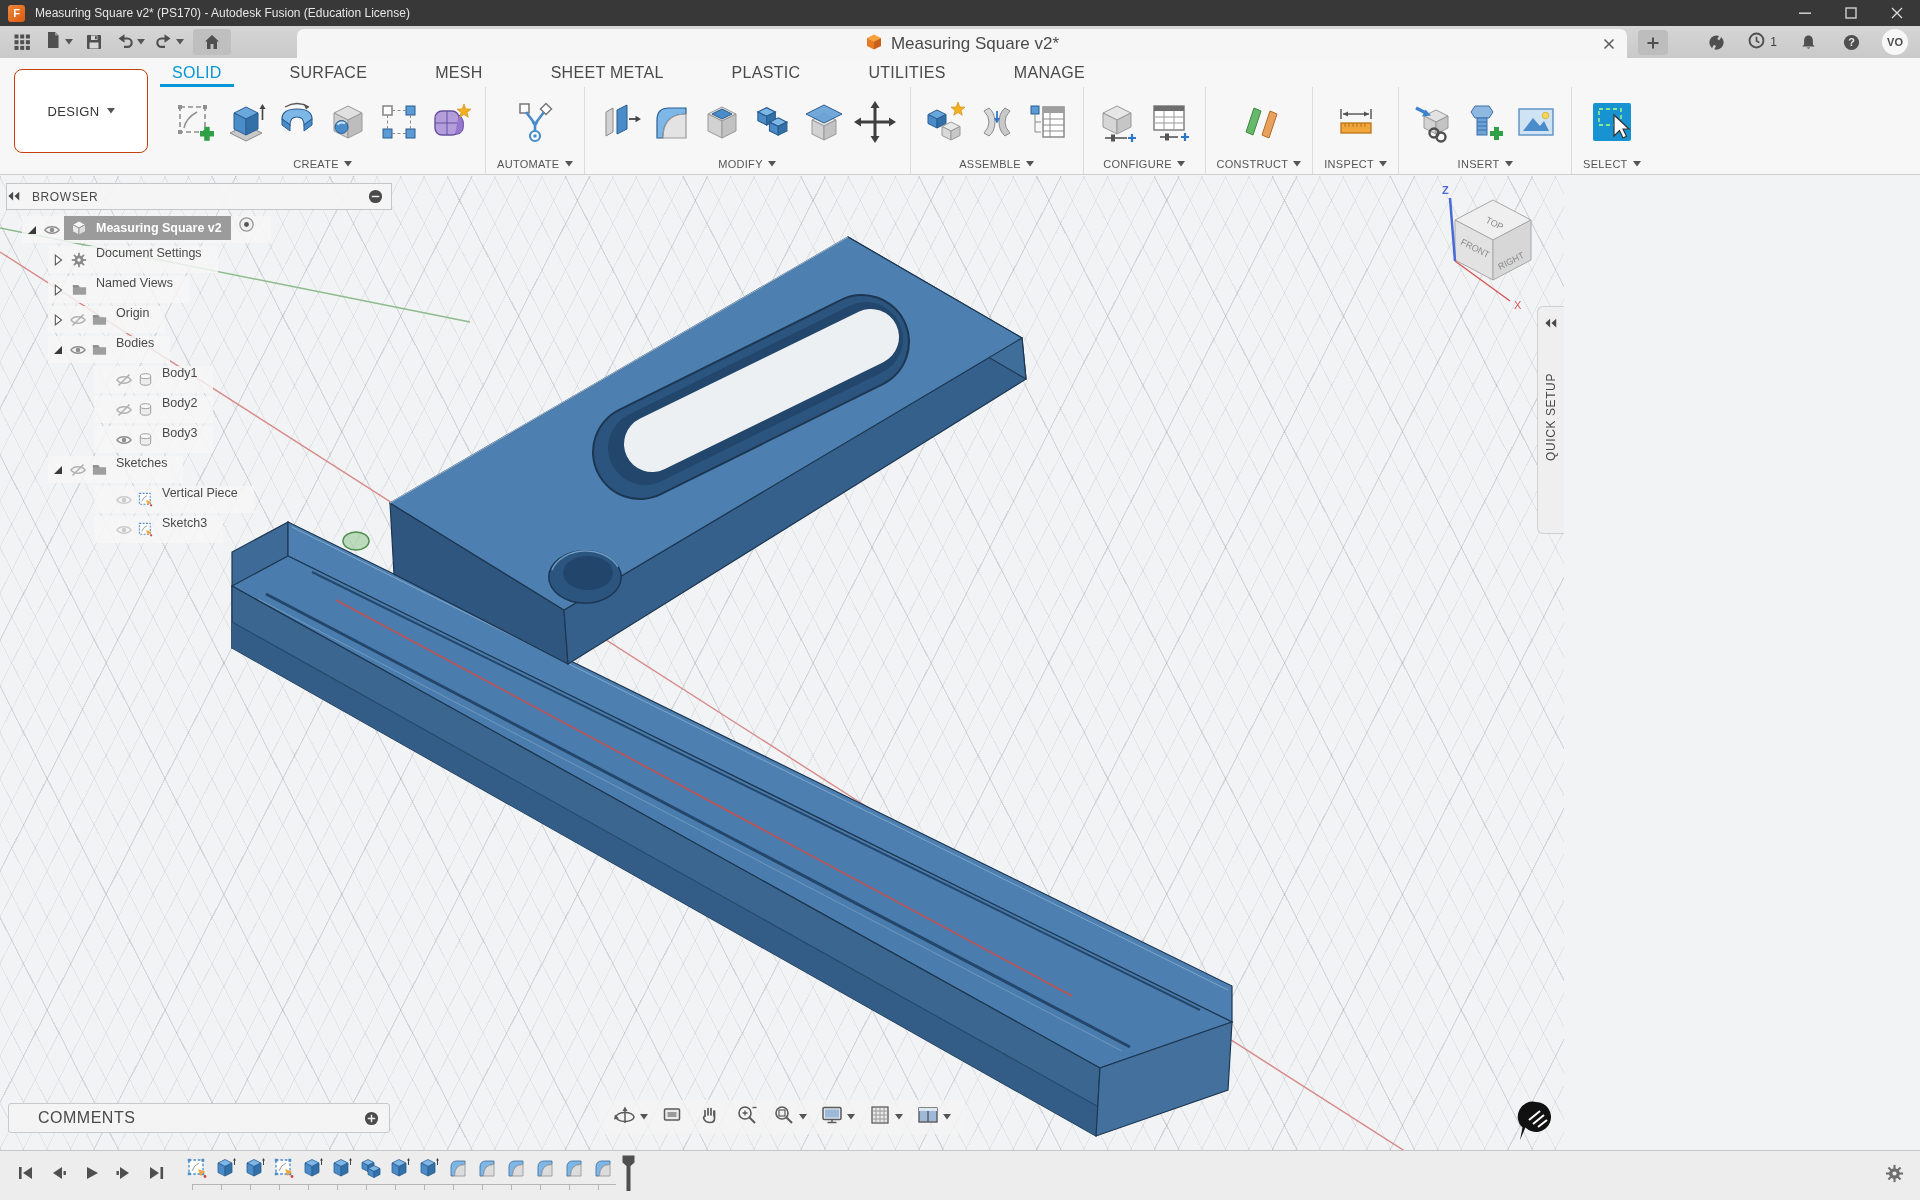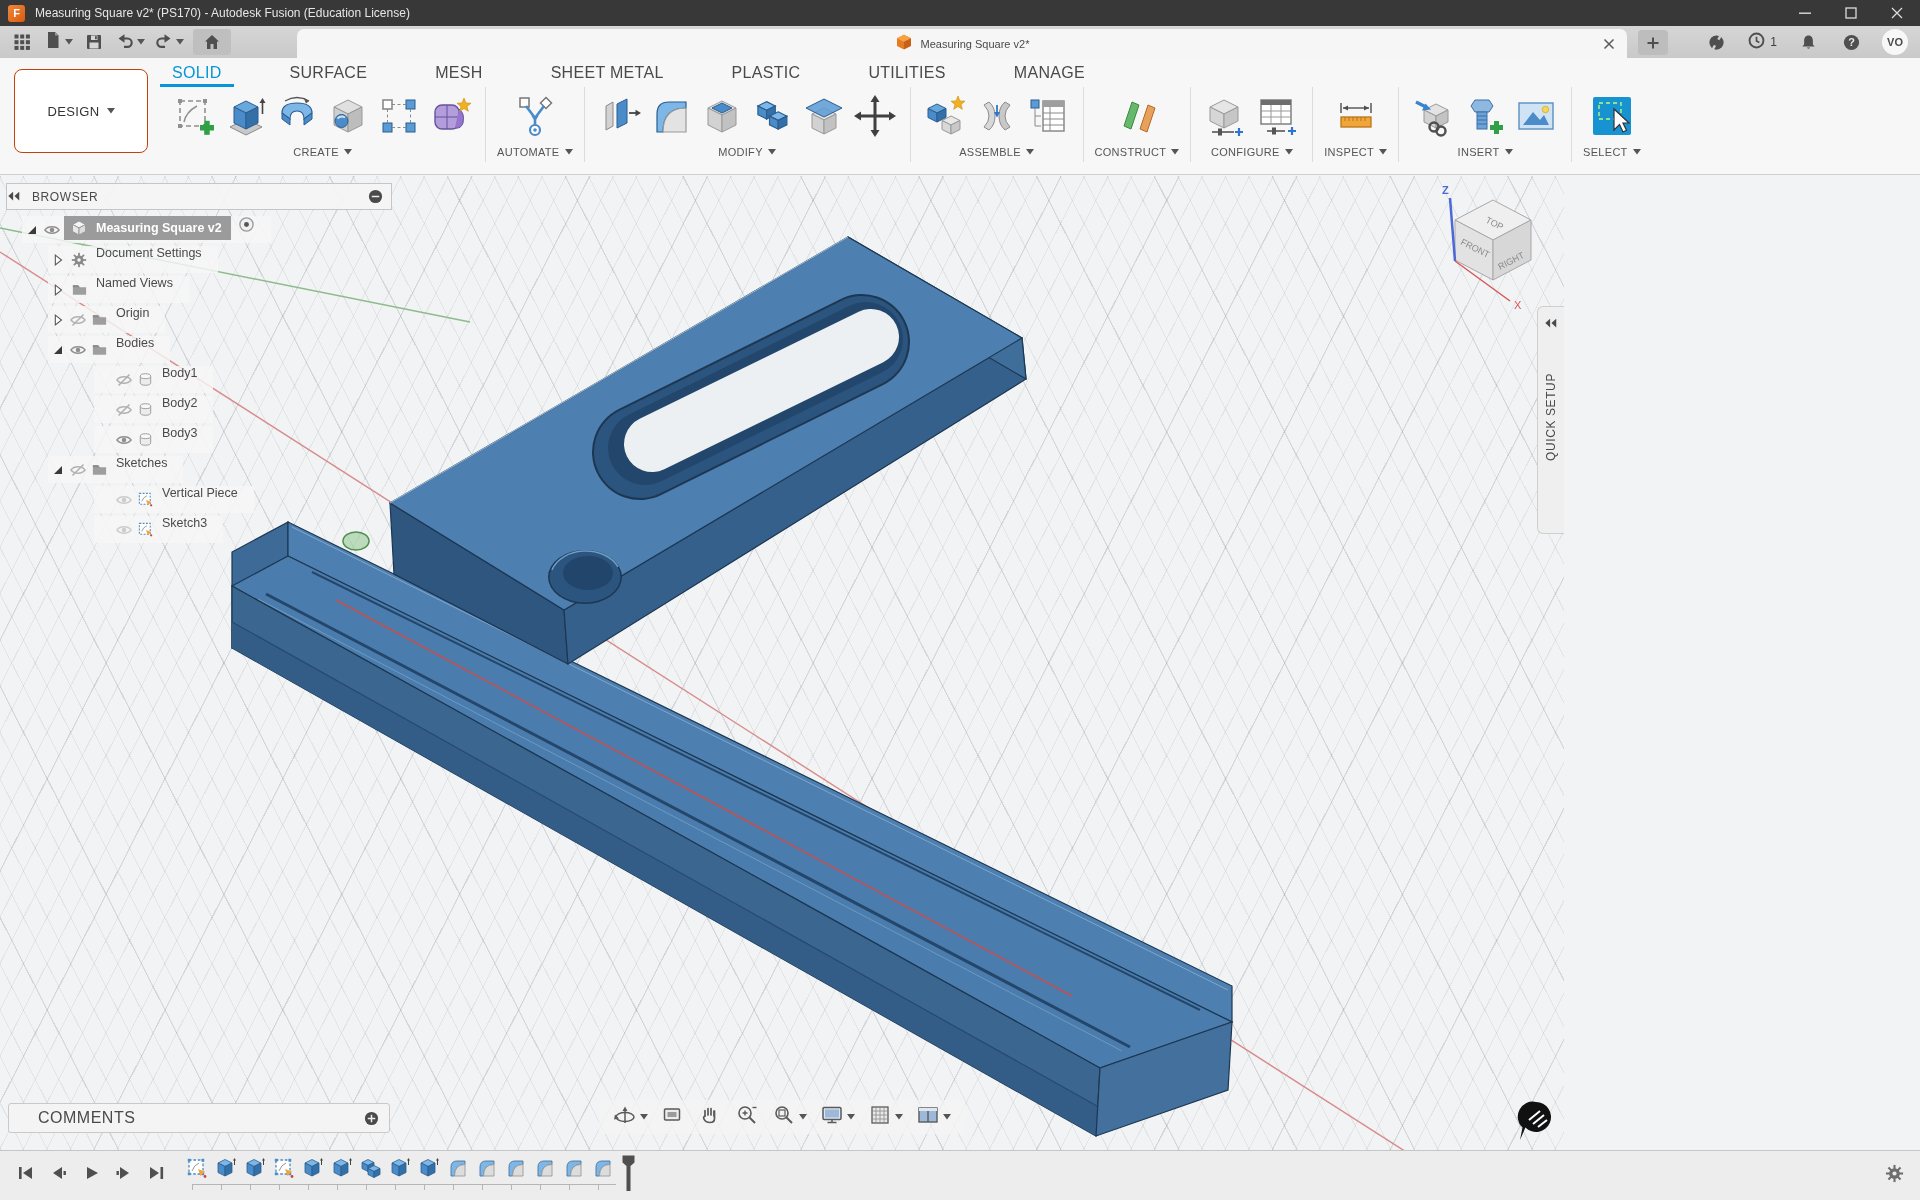--- a/index.html
+++ b/index.html
@@ -14,36 +14,36 @@
   .win-controls { position:absolute; right:0; top:0; height:26px; display:flex; }
   .win-btn { width:46px; height:26px; display:flex; align-items:center; justify-content:center; }
 
   
   .appbar { position:absolute; top:26px; left:0; right:0; height:32px; background:linear-gradient(#d6d6d6,#c9c9c9); z-index:49; }
   .qat { position:absolute; left:10px; top:0; height:32px; display:flex; align-items:center; gap:9px; }
   .qat-btn { display:flex; align-items:center; justify-content:center; min-width:24px; height:26px; border-radius:3px; }
   .qat-btn .caret { margin-left:2px; }
   .home-btn { background:#bfbfbf; width:38px; }
   .doc-tab { position:absolute; left:297px; top:3px; width:1330px; height:29px; background:#f6f6f6; border-radius:7px 7px 0 0; display:flex; align-items:center; justify-content:center; gap:8px; }
-  .doc-tab-label { font-size:11px; color:#4a4a4a; }
+  .doc-tab-label { font-size:17px; color:#4a4a4a; }
   .tab-close { position:absolute; right:10px; top:7px; width:16px; height:16px; display:flex; align-items:center; justify-content:center; }
   .new-tab { position:absolute; left:1638px; top:4px; width:30px; height:25px; background:#bdbdbd; border-radius:4px; display:flex; align-items:center; justify-content:center; }
   .appbar-right { position:absolute; right:12px; top:0; height:32px; display:flex; align-items:center; gap:19px; }
   .job-status { display:flex; align-items:center; gap:4px; }
   .job-badge { font-size:12px; color:#3f3f3f; }
   .avatar { width:26px; height:26px; border-radius:50%; background:#f7f7f7; color:#4a4a4a; font-size:11px; font-weight:bold; display:flex; align-items:center; justify-content:center; }
 
   
   .ribbon { position:absolute; top:58px; left:0; right:0; height:117px; background:#f7f7f7; border-bottom:1px solid #cfcfcf; z-index:48; }
   .design-box { position:absolute; left:14px; top:11px; width:134px; height:84px; background:#fff; border:1px solid #c2410c; border-radius:8px; display:flex; align-items:center; justify-content:center; gap:7px; font-size:13px; color:#333; letter-spacing:.4px; }
   .ribbon-tabs { position:absolute; left:172px; top:0; height:29px; display:flex; gap:68px; align-items:stretch; font-size:16px; color:#4a4a4a; letter-spacing:.3px; }
   .ribbon-tab { position:relative; display:flex; align-items:center; }
   .ribbon-tab.active { color:#0696d7; }
   .ribbon-tab.active::after { content:""; position:absolute; left:-12px; right:-12px; bottom:0; height:3px; background:#0696d7; }
-  .ribbon-groups { position:absolute; left:160px; top:29px; bottom:12px; display:flex; }
+  .ribbon-groups { position:absolute; left:160px; top:29px; bottom:0; display:flex; }
   .rgroup { display:flex; flex-direction:column; align-items:center; padding:2px 11px 1px; border-right:1px solid #dcdcdc; }
   .rgroup:last-child { border-right:none; }
   .rg-icons { flex:1; display:flex; align-items:center; gap:3px; }
   .rg-icon { width:48px; height:52px; display:flex; align-items:center; justify-content:center; border-radius:3px; }
   .rg-label { height:19px; font-size:11px; color:#555; display:flex; gap:5px; align-items:center; letter-spacing:.3px; }
 
   
   .canvas { position:absolute; top:176px; left:0; width:1564px; height:974px; background-color:#f2f3f4; overflow:hidden;
     background-image:
       repeating-linear-gradient(63deg,  rgba(95,105,120,.11) 0 1px, transparent 1px 21px),
@@ -446,38 +446,20 @@
               <svg width="8" height="6" viewBox="0 0 8 6" xmlns="http://www.w3.org/2000/svg">
                 <path d="M0 0 L8 0 L4 5.5 Z" fill="#555"></path>
               </svg>
             </span>
           </div>
         </div>
         <div class="rgroup">
           <div class="rg-icons">
             <div class="rg-icon">
               <svg width="44" height="44" viewBox="0 0 44 44" xmlns="http://www.w3.org/2000/svg">
-                <polygon points="9,32 17,8 24,11 16,35" fill="#66b86a" stroke="#3d8a41"></polygon>
-                <polygon points="25,35 33,11 40,14 32,38" fill="#e8a15c" stroke="#b36b25"></polygon>
-              </svg>
-            </div>
-          </div>
-          <div class="rg-label">
-            <span>CONSTRUCT</span>
-            <span class="caret">
-              <svg width="8" height="6" viewBox="0 0 8 6" xmlns="http://www.w3.org/2000/svg">
-                <path d="M0 0 L8 0 L4 5.5 Z" fill="#555"></path>
-              </svg>
-            </span>
-          </div>
-        </div>
-        <div class="rgroup">
-          <div class="rg-icons">
-            <div class="rg-icon">
-              <svg width="44" height="44" viewBox="0 0 44 44" xmlns="http://www.w3.org/2000/svg">
                 <polygon points="20,6 34,13 20,20 6,13" fill="#e6e6e6" stroke="#999"></polygon>
                 <polygon points="6,13 20,20 20,34 6,27" fill="#d6d6d6" stroke="#999"></polygon>
                 <polygon points="34,13 20,20 20,34 34,27" fill="#c6c6c6" stroke="#999"></polygon>
                 <path d="M8 38 H30" stroke="#555" stroke-width="1.6"></path>
                 <rect x="14" y="34.5" width="4" height="7" fill="#555"></rect>
                 <path d="M35 34 V42 M31 38 H39" stroke="#2f76c8" stroke-width="2.2"></path>
               </svg>
             </div>
             <div class="rg-icon">
               <svg width="44" height="44" viewBox="0 0 44 44" xmlns="http://www.w3.org/2000/svg">
@@ -485,20 +467,38 @@
                 <rect x="6" y="6" width="30" height="5" fill="#6e6e6e"></rect>
                 <path d="M6 17 H36 M6 23 H36 M16 11 V30 M26 11 V30" stroke="#999" fill="none"></path>
                 <path d="M12 37 H30" stroke="#555" stroke-width="1.6"></path>
                 <rect x="17" y="33.5" width="4" height="7" fill="#555"></rect>
                 <path d="M37 33 V41 M33 37 H41" stroke="#2f76c8" stroke-width="2.2"></path>
               </svg>
             </div>
           </div>
           <div class="rg-label">
             <span>CONFIGURE</span>
+            <span class="caret">
+              <svg width="8" height="6" viewBox="0 0 8 6" xmlns="http://www.w3.org/2000/svg">
+                <path d="M0 0 L8 0 L4 5.5 Z" fill="#555"></path>
+              </svg>
+            </span>
+          </div>
+        </div>
+        <div class="rgroup">
+          <div class="rg-icons">
+            <div class="rg-icon">
+              <svg width="44" height="44" viewBox="0 0 44 44" xmlns="http://www.w3.org/2000/svg">
+                <polygon points="9,32 17,8 24,11 16,35" fill="#66b86a" stroke="#3d8a41"></polygon>
+                <polygon points="25,35 33,11 40,14 32,38" fill="#e8a15c" stroke="#b36b25"></polygon>
+              </svg>
+            </div>
+          </div>
+          <div class="rg-label">
+            <span>CONSTRUCT</span>
             <span class="caret">
               <svg width="8" height="6" viewBox="0 0 8 6" xmlns="http://www.w3.org/2000/svg">
                 <path d="M0 0 L8 0 L4 5.5 Z" fill="#555"></path>
               </svg>
             </span>
           </div>
         </div>
         <div class="rgroup">
           <div class="rg-icons">
             <div class="rg-icon">

